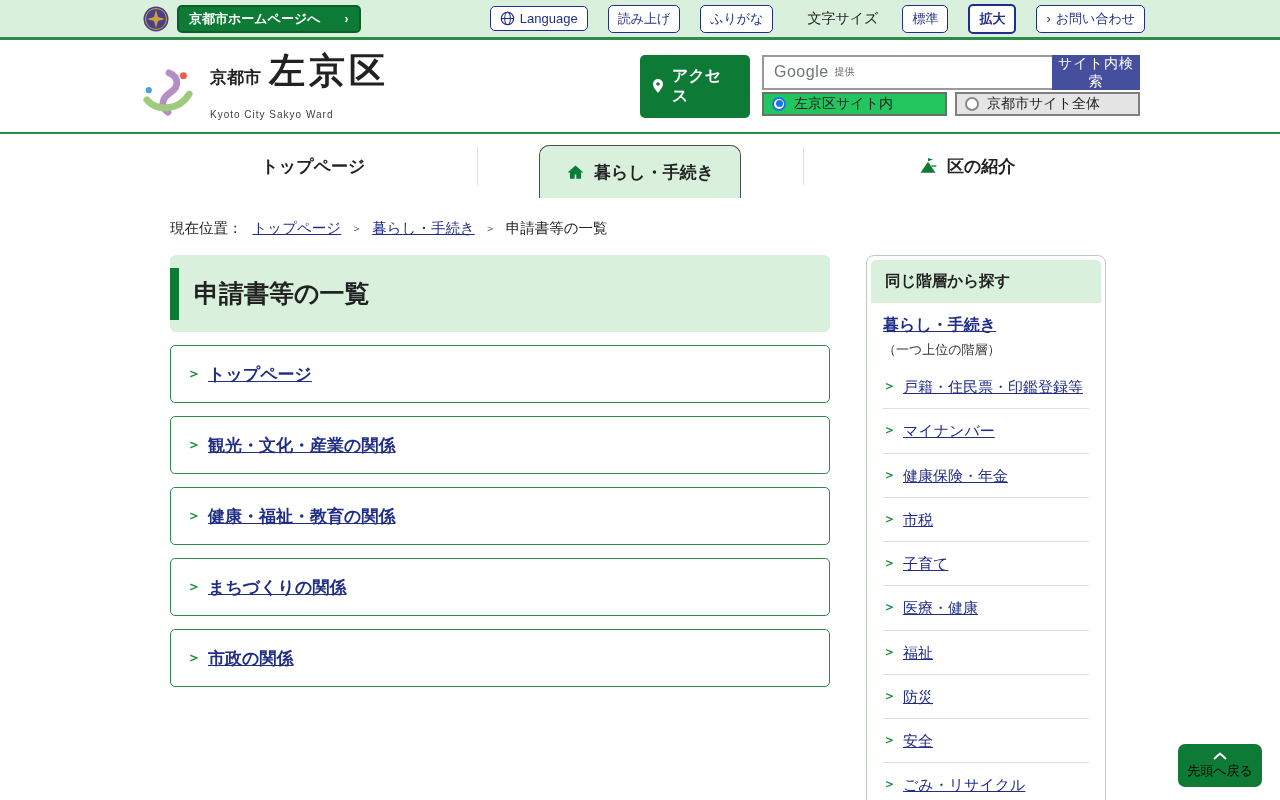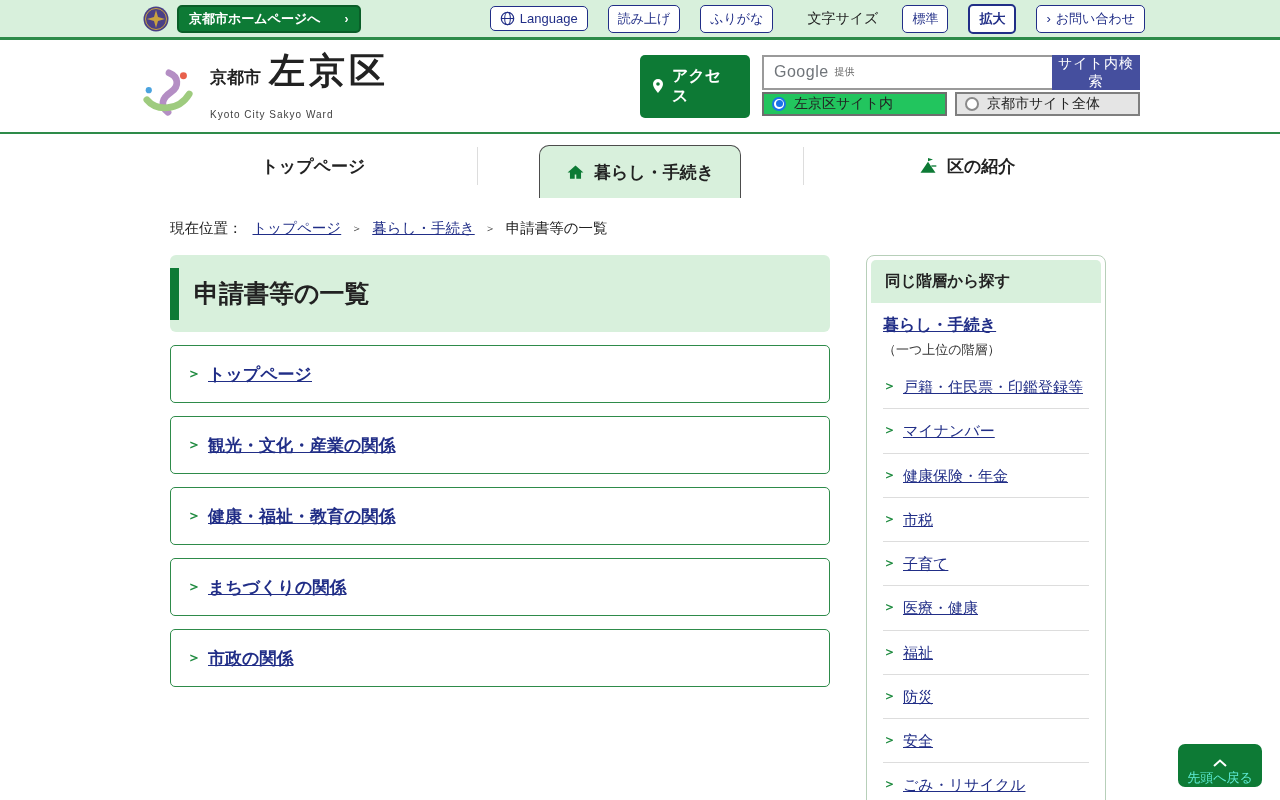--- a/index.html
+++ b/index.html
@@ -99,22 +99,22 @@
   .side-list { list-style:none; }
   .side-list li { border-bottom:1px solid #ddd; padding:10px 0; }
   .side-list a { display:flex; gap:7px; font-size:15px; color:var(--navy); line-height:1.55;
     cursor:pointer; }
   .side-list .arrow { color:#1d8a3e; font-weight:bold; font-size:13px; padding-top:1px;
     text-decoration:none; flex:0 0 auto; }
   .side-list .txt { text-decoration:underline; }
 
   
   .back-top { position:fixed; right:18px; bottom:13px; width:84px; height:43px;
-    background:var(--green); border:none; border-radius:7px; color:#5eead4; cursor:pointer;
-    display:flex; flex-direction:column; align-items:center; justify-content:flex-end; gap:2px;
+    background:var(--green); border:none; border-radius:7px; color:#000000; cursor:pointer;
+    display:flex; flex-direction:column; align-items:center; justify-content:center; gap:2px;
     font-size:13px; font-family:inherit; }
 </style>
 </head>
 <body>
 
 <div class="topbar">
   <div class="topbar-left">
     <span class="emblem">
       <svg viewBox="0 0 26 26" width="26" height="26">
         <circle cx="13" cy="13" r="12.5" fill="#4a4086"></circle>

